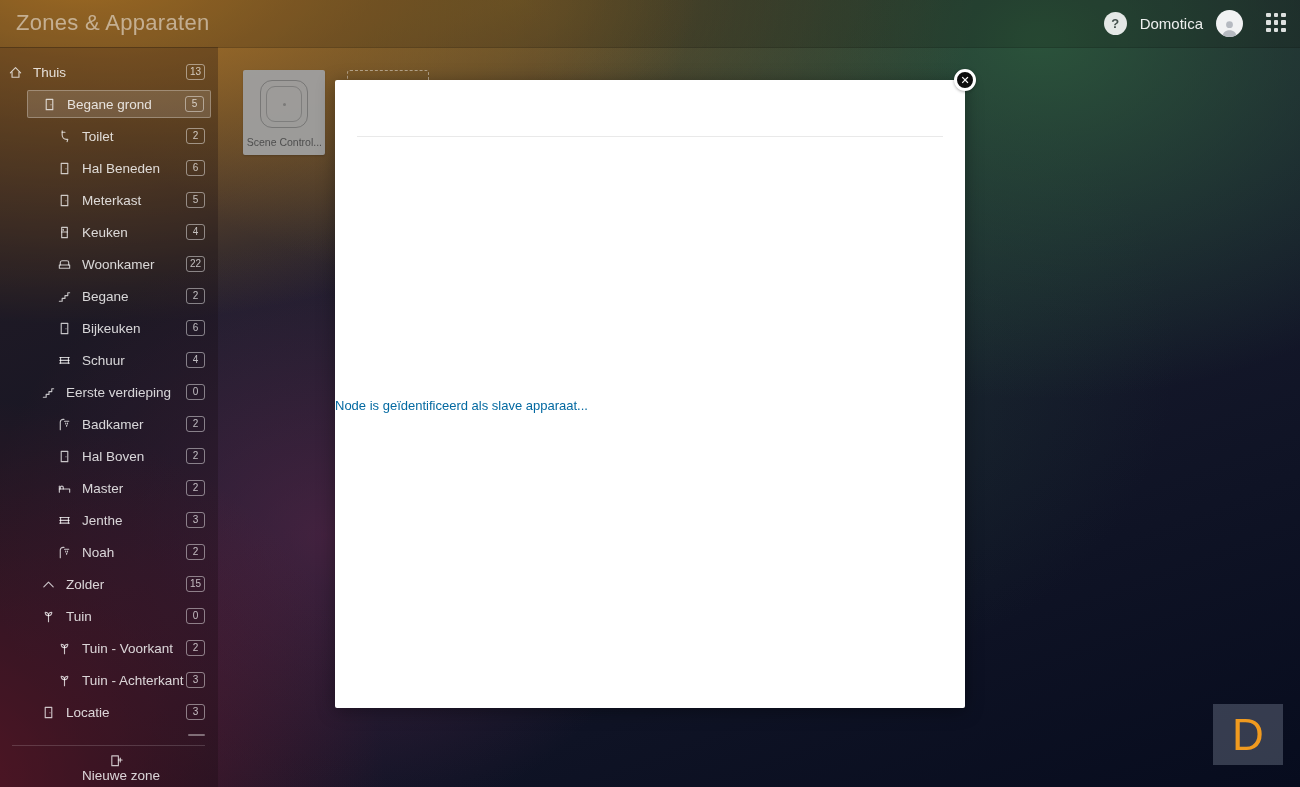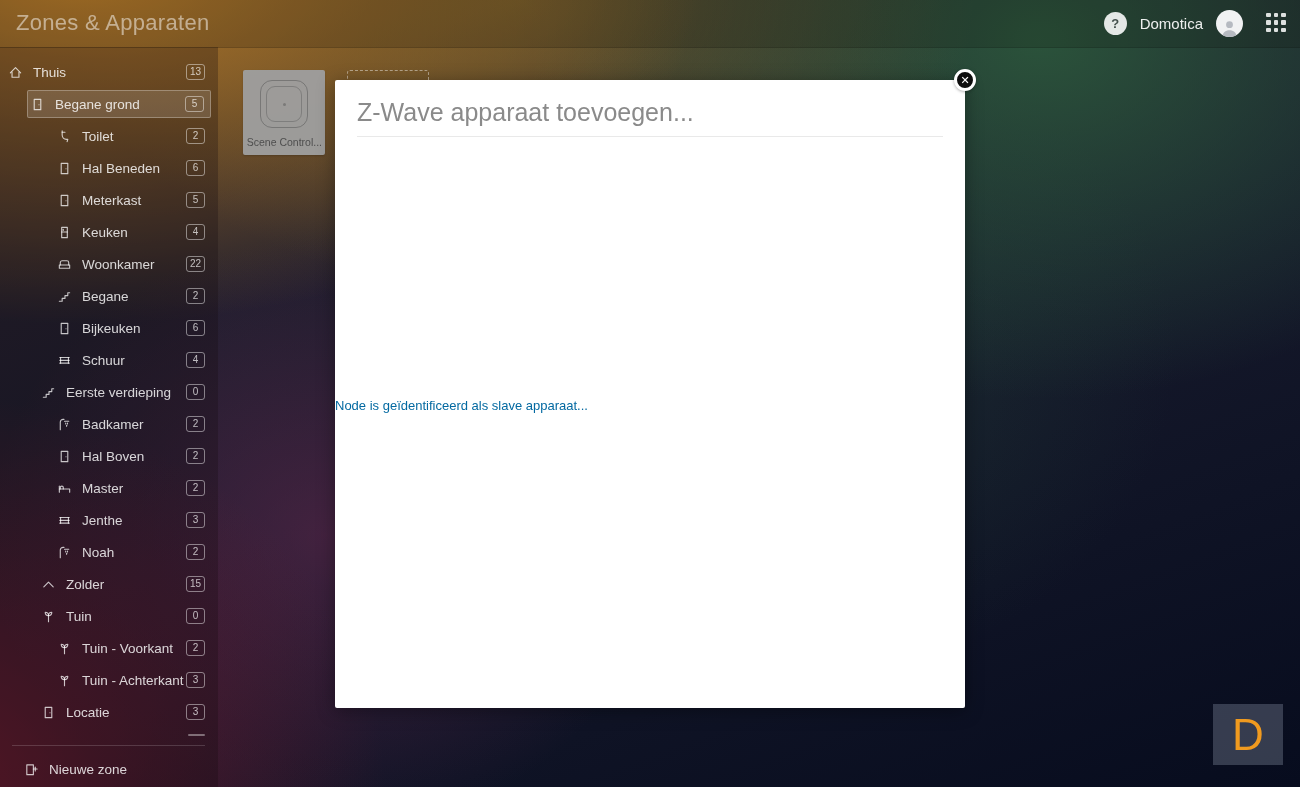--- a/index.html
+++ b/index.html
@@ -33,26 +33,26 @@
   .zone-list{position:absolute;top:9px;left:0;width:218px;}
   .zrow{position:relative;height:32px;display:flex;align-items:center;cursor:pointer;}
   .lvl0{padding-left:8px;} .lvl1{padding-left:41px;} .lvl2{padding-left:57px;}
   .zicon{width:15px;height:15px;margin-right:10px;flex:0 0 15px;display:inline-flex;}
   .zicon svg{width:15px;height:15px;fill:none;stroke:rgba(255,255,255,.75);stroke-width:1.2;stroke-linecap:round;stroke-linejoin:round;}
   .zlabel{font-size:13.5px;color:rgba(255,255,255,.82);white-space:nowrap;}
   .zbadge{position:absolute;right:13px;top:50%;transform:translateY(-50%);
     min-width:11px;padding:1px 3px;text-align:center;font-size:10px;line-height:12px;
     color:rgba(255,255,255,.70);border:1px solid rgba(255,255,255,.45);border-radius:3px;}
   .zrow.selected{background:rgba(255,255,255,.14);border:1px solid rgba(255,255,255,.28);
-    border-radius:2px;margin:2px 7px 2px 27px;height:26px;padding-left:2px;}
+    border-radius:2px;margin:2px 7px 2px 27px;height:26px;padding-left:14px;}
   .zrow.selected .zbadge{right:6px;}
   .partial-badge{position:absolute;left:188px;top:687px;width:17px;height:2px;background:rgba(255,255,255,.38);border-radius:1px;}
   .sidebar-bottom{position:absolute;bottom:0;left:0;width:218px;height:42px;}
   .sidebar-bottom::before{content:"";position:absolute;top:0;left:12px;right:13px;height:1px;background:rgba(255,255,255,.16);}
-  .newzone{position:absolute;top:8px;left:0;right:0;height:32px;display:flex;align-items:center;padding-left:24px;cursor:pointer;}
+  .newzone{position:absolute;top:8px;left:0;right:0;height:32px;display:flex;align-items:center;padding-left:24px;cursor:pointer;flex-direction:column;}
   
   .tile{position:absolute;left:243px;top:70px;width:82px;height:85px;background:rgba(158,158,158,.96);
     border-radius:2px;z-index:2;cursor:pointer;box-shadow:0 1px 2px rgba(0,0,0,.18);}
   .tile-glyph{position:absolute;left:50%;top:34px;transform:translate(-50%,-50%);width:46px;height:46px;
     border:1px solid rgba(90,90,90,.55);border-radius:12px;}
   .tile-glyph::before{content:"";position:absolute;left:5px;top:5px;right:5px;bottom:5px;
     border:1px solid rgba(90,90,90,.45);border-radius:9px;}
   .tile-glyph::after{content:"";position:absolute;left:50%;top:50%;width:3px;height:3px;margin:-1.5px;
     background:rgba(90,90,90,.5);border-radius:50%;}
   .tile-label{position:absolute;left:3px;right:3px;bottom:7px;text-align:right;font-size:10.5px;
@@ -343,21 +343,20 @@
   </div>
 </div>
 
 <div class="tile">
   <div class="tile-glyph"></div>
   <div class="tile-label">Scene Control...</div>
 </div>
 <div class="tile-placeholder"></div>
 
 <div class="modal">
-  <div class="modal-title">Z-Wave apparaat toevoegen...</div>
   <div class="modal-divider"></div>
   <div class="modal-message">Node is geïdentificeerd als slave apparaat...</div>
   <div class="modal-close">✕</div>
 </div>
 
 <div class="brand-box">
   <span class="brand-letter" style="color: rgb(240, 154, 31);">D</span>
 </div>
 
 </body></html>

